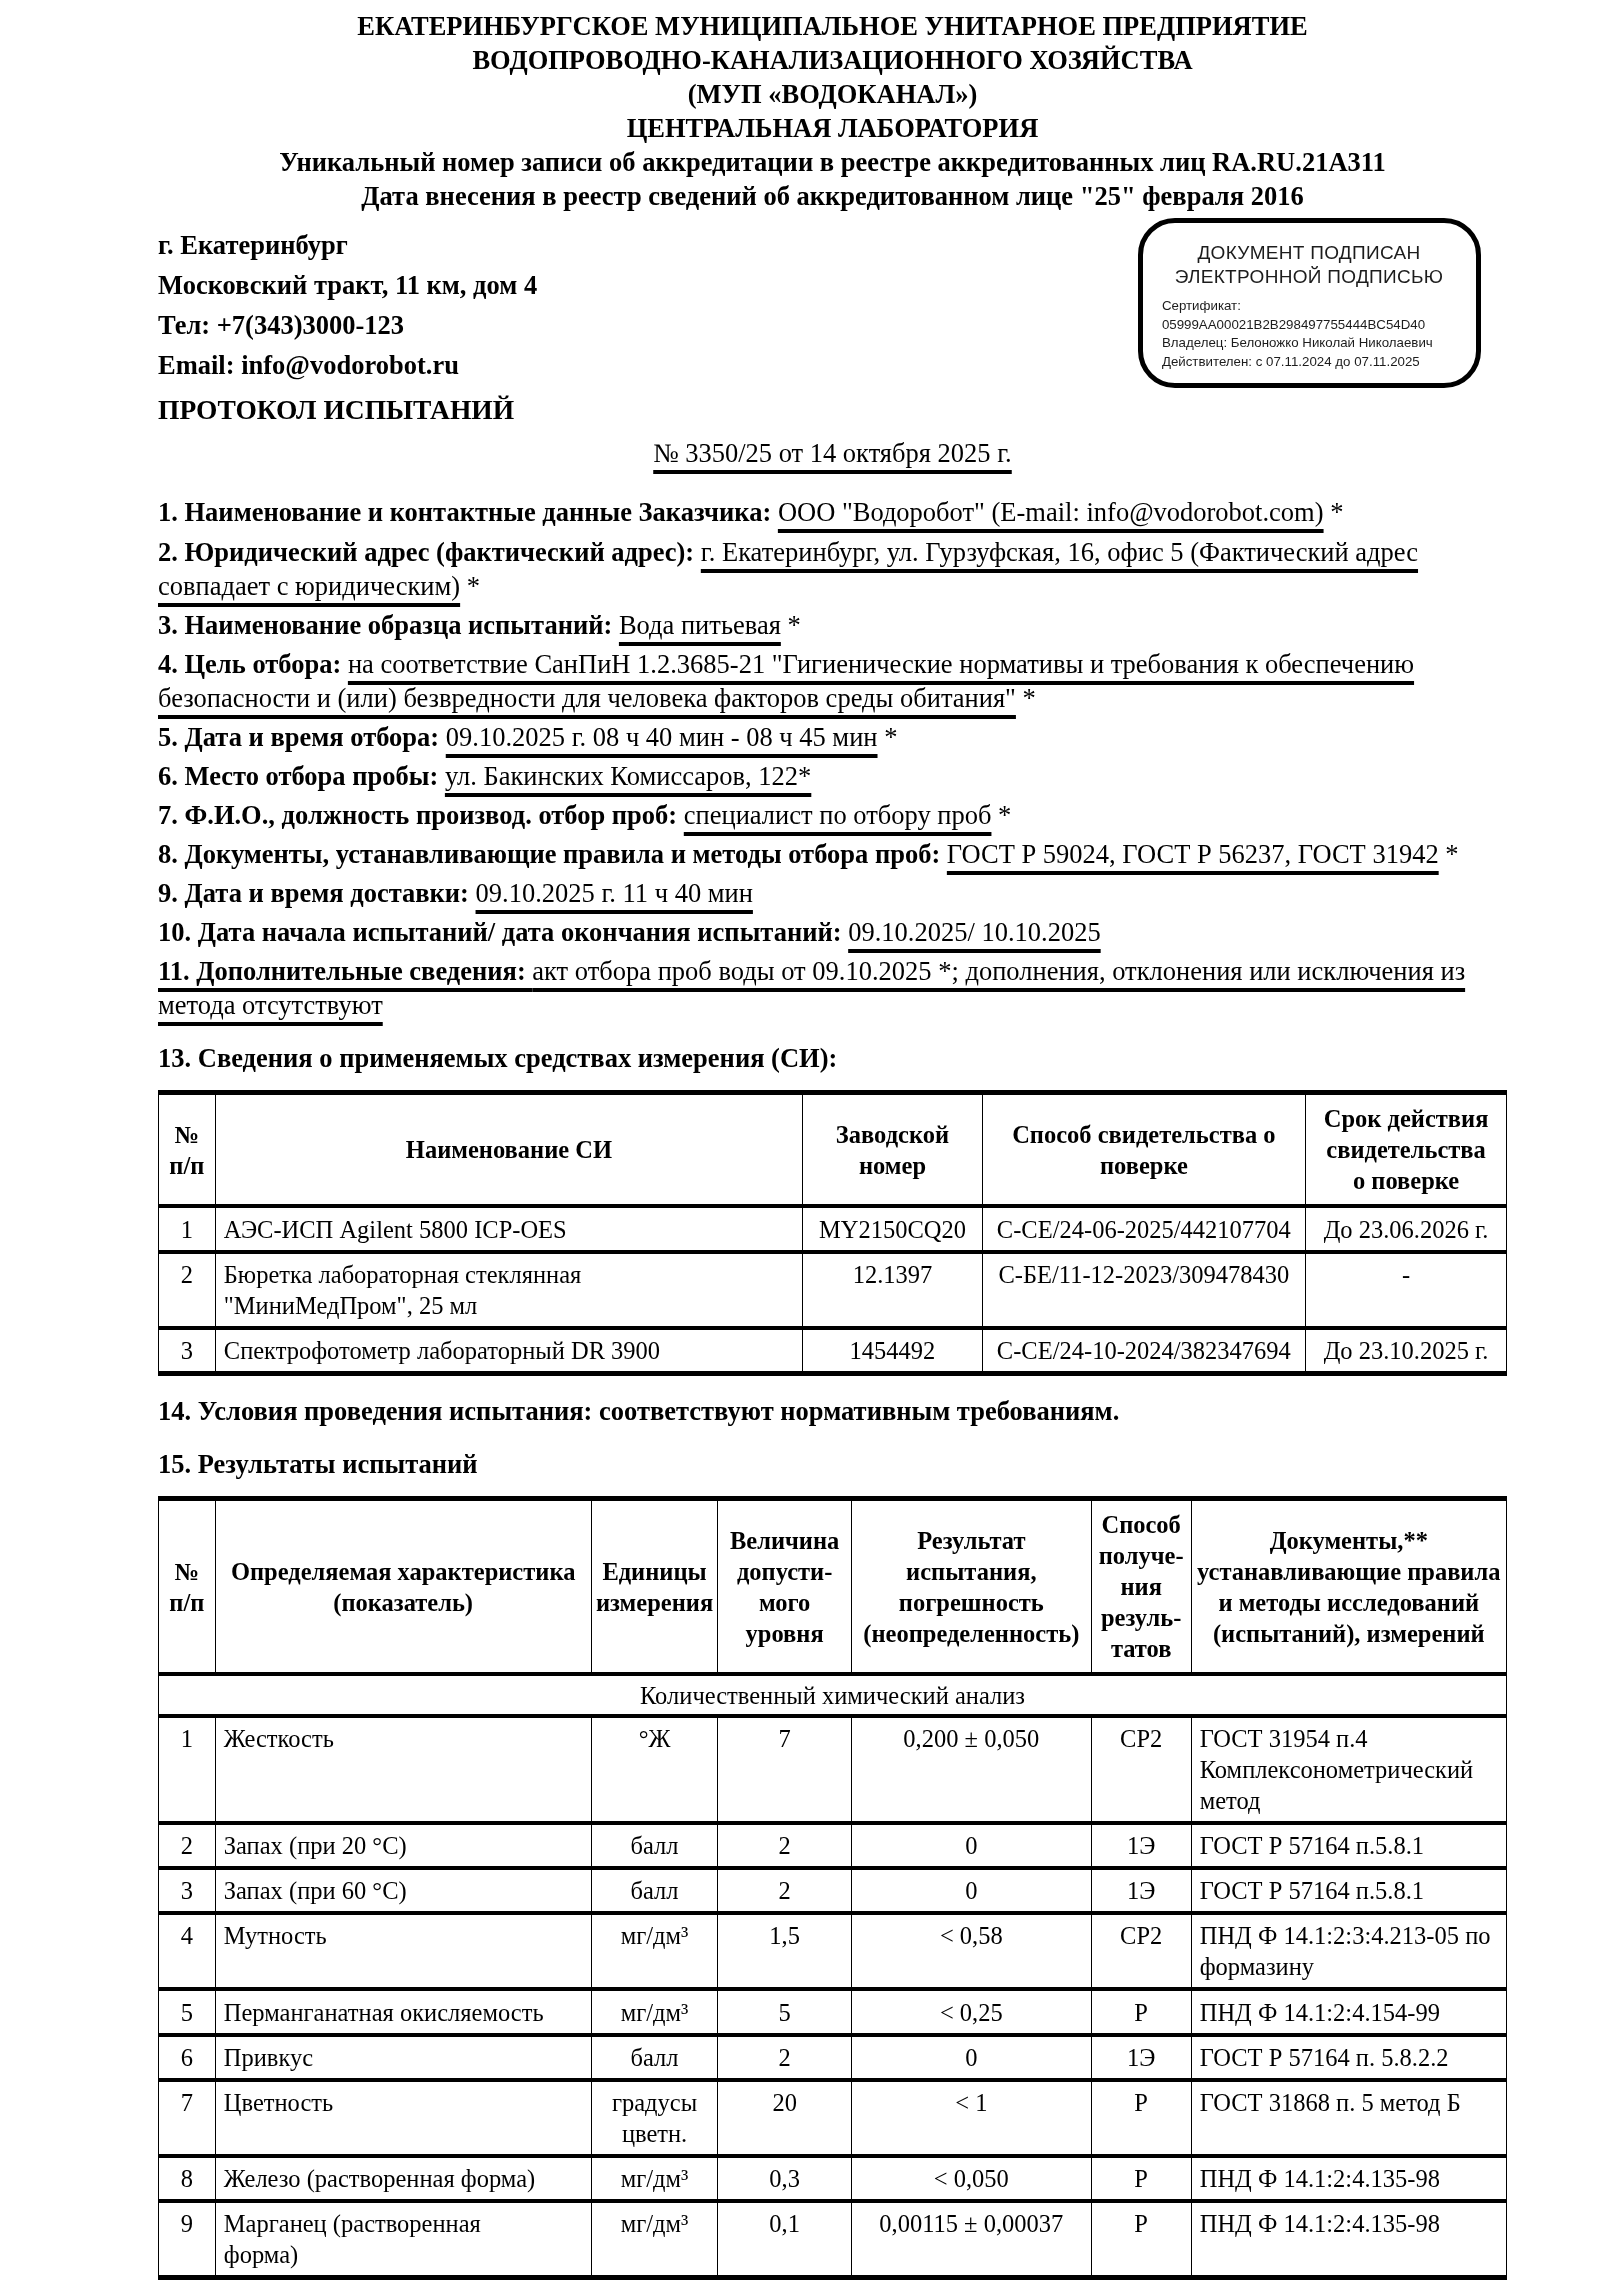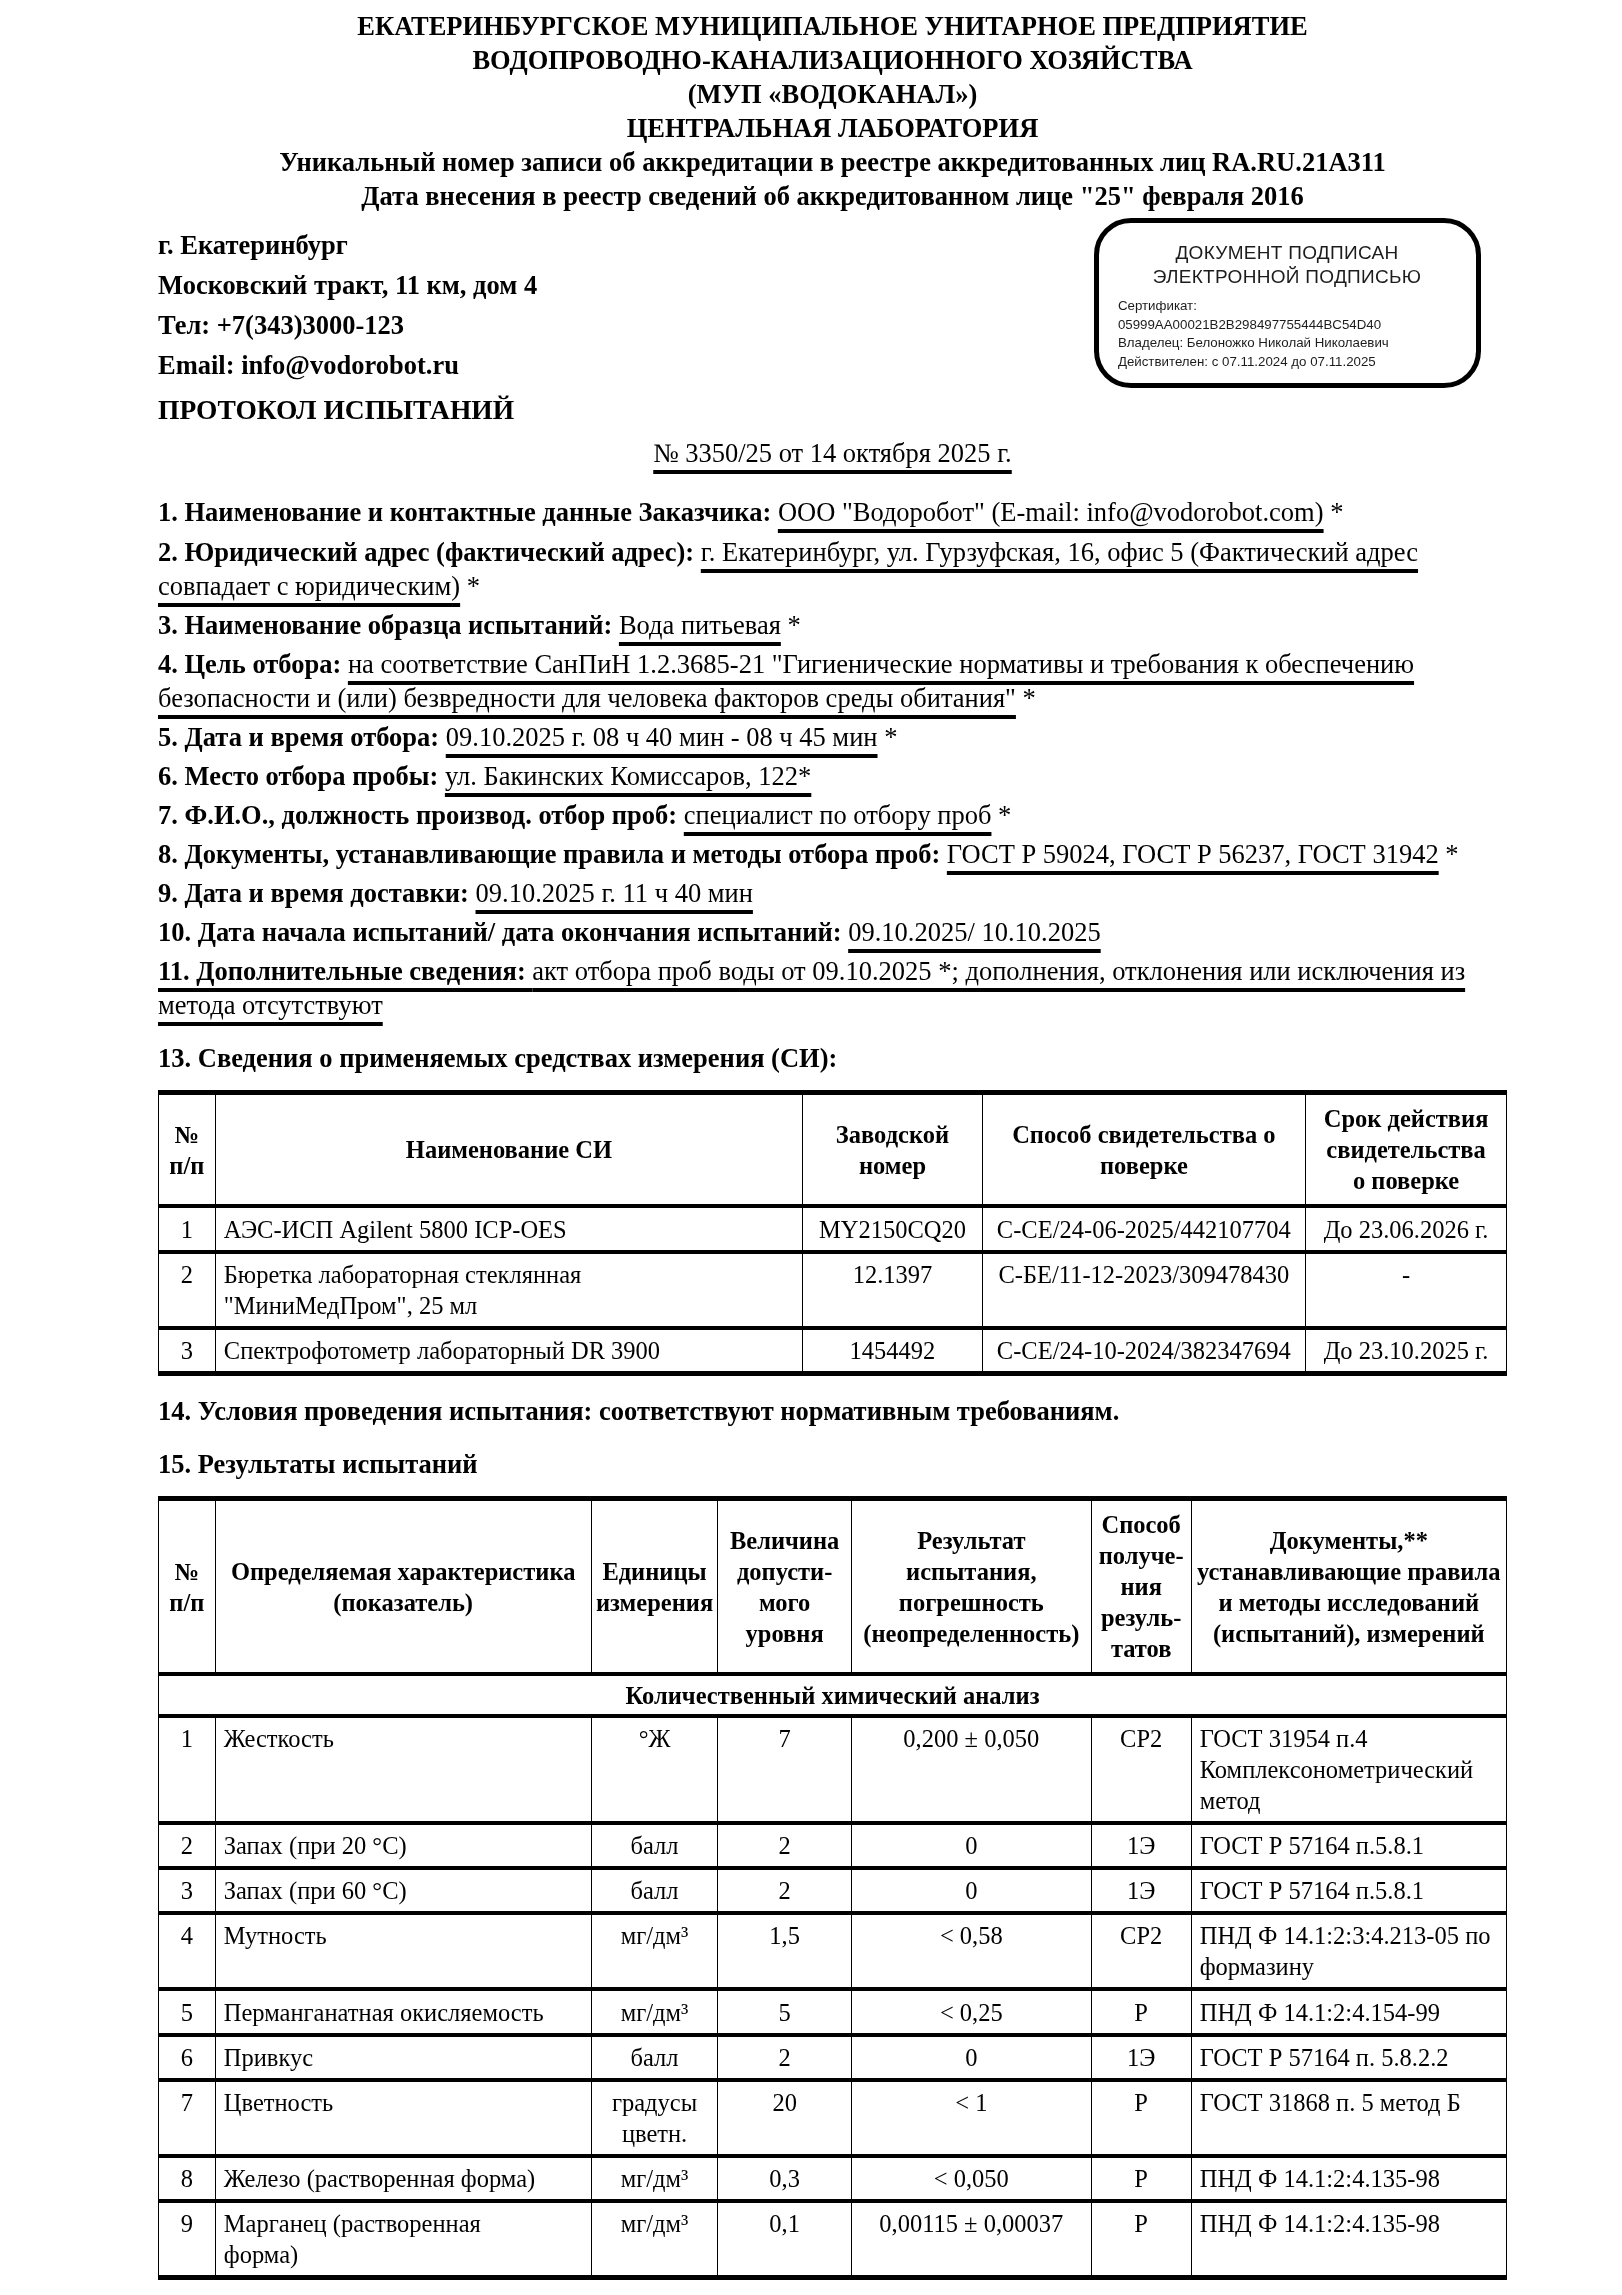--- a/index.html
+++ b/index.html
@@ -7,21 +7,21 @@
   .page { box-sizing:border-box; width:1623px; height:2295px; padding:9.2px 116px 0 158px; overflow:hidden; position:relative; }
 
   
   .org p { margin:0; text-align:center; font-weight:bold; font-size:26.5px; line-height:34px; }
 
   
   .hdr-row { position:relative; margin-top:12.2px; height:149px; }
   .contacts p, .approval p { margin:0; font-weight:bold; font-size:26.5px; line-height:40px; }
   .approval { position:absolute; left:50.5%; top:0; }
   .stamp {
-    position:absolute; top:-7.1px; right:26.5px; width:387px; height:170px;
+    position:absolute; top:-7.1px; right:26.5px; width:343px; height:170px;
     border:5.6px solid #000; border-radius:37px; box-sizing:border-box;
     font-family:"Liberation Sans","DejaVu Sans",sans-serif; color:#1c1c1c;
     padding:17.3px 19.4px 12.2px; display:flex; flex-direction:column; justify-content:space-between;
     background:#fff;
   }
   .stamp-title { text-align:center; font-size:19px; line-height:24px; letter-spacing:0.3px; }
   .stamp-meta { font-size:13.3px; line-height:18.4px; }
 
   
   .protocol-title { text-align:left; font-weight:bold; font-size:27.5px; margin:19.4px 0 0; line-height:32px; }
@@ -34,21 +34,21 @@
   .items { margin-top:26.5px; }
   p.item { margin:0 0 5.1px; line-height:34px; }
   p.sec-label { margin:18.4px 0 0; line-height:34px; }
 
   
   table { width:100%; border-collapse:collapse; table-layout:fixed; margin-top:15.3px; font-size:24.5px; }
   table { border-top:5.6px solid #000; border-bottom:5.6px solid #000; }
   th,td { border:1.5px solid #000; border-top:4.6px solid #000; border-bottom:4.6px solid #000;
           white-space:pre-line; vertical-align:top; line-height:31px; padding:5.1px 8.2px; }
   th { font-weight:bold; text-align:center; vertical-align:middle; padding:8.2px 4.1px; }
-  td.section { text-align:center; font-weight:bold; padding:3.1px 4.1px; }
+  td.section { text-align:center; font-weight:normal; padding:3.1px 4.1px; }
 
   .si td:nth-child(1), .si td:nth-child(3), .si td:nth-child(4), .si td:nth-child(5) { text-align:center; }
   .res td:nth-child(1), .res td:nth-child(3), .res td:nth-child(4),
   .res td:nth-child(5), .res td:nth-child(6) { text-align:center; }
   .res td:nth-child(2), .res td:nth-child(7), .si td:nth-child(2) { text-align:left; }
 </style>
 </head>
 <body>
 
 <div class="page">

